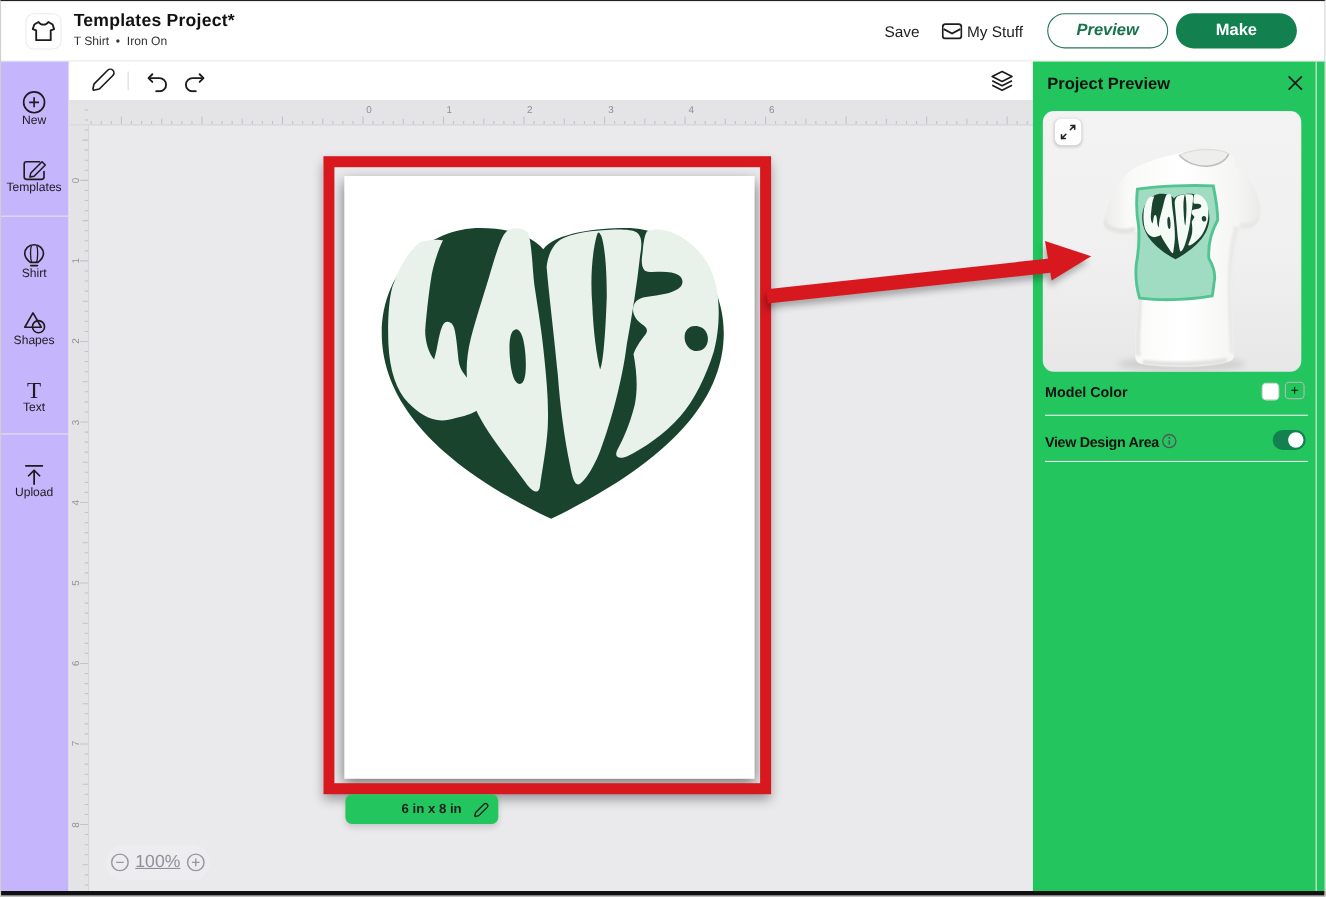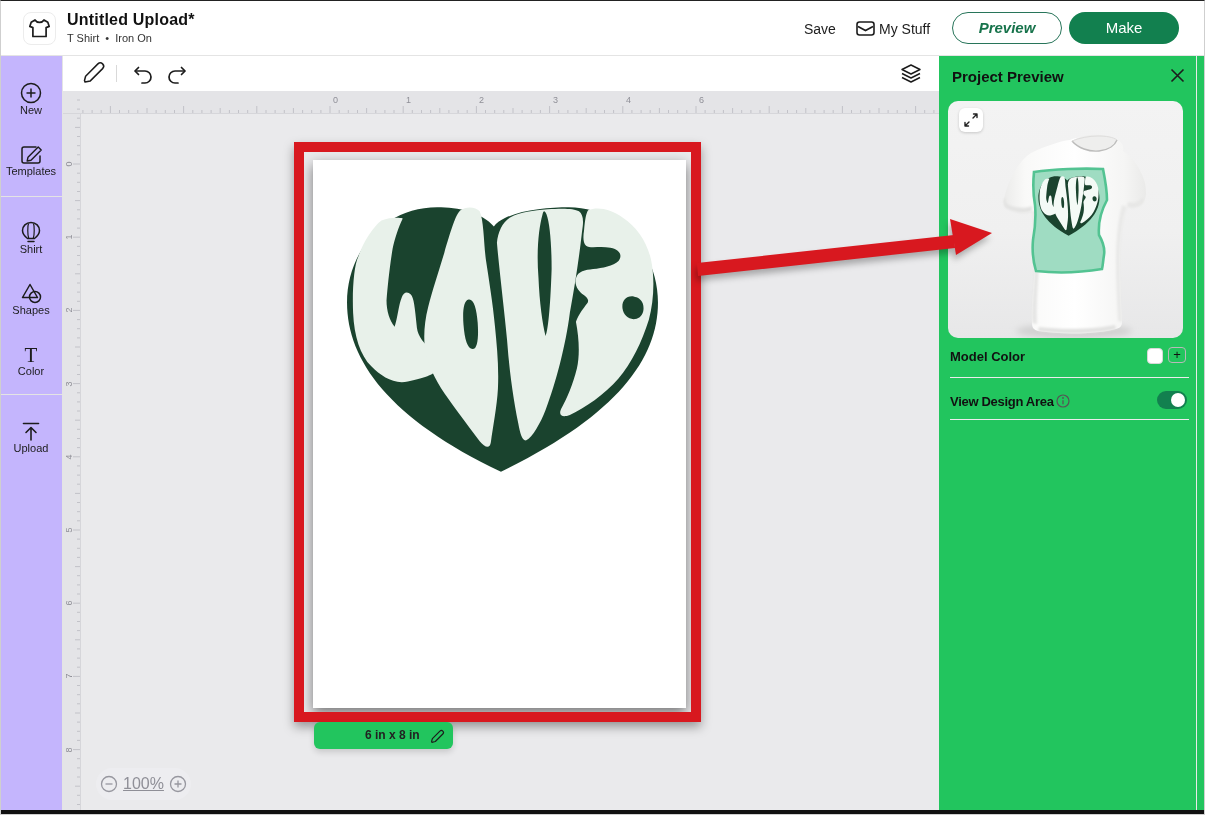--- a/index.html
+++ b/index.html
@@ -9,21 +9,21 @@
   
   #header{left:0;top:0;width:1205px;height:55px;background:#fff;border-bottom:1px solid #e4e4e4;}
   #projbtn{left:23px;top:12px;width:31px;height:31px;border:1px solid #ececec;border-radius:8px;background:#fff;}
   #title{left:67px;top:11px;font-size:16px;font-weight:700;color:#111;letter-spacing:.2px;}
   #subtitle{left:67px;top:32px;font-size:11px;color:#333;}
   #save{left:804px;top:21px;font-size:14px;color:#1d1d1d;}
   #mystuff{left:879px;top:21px;font-size:14px;color:#1d1d1d;}
   #previewbtn{left:952px;top:12px;width:110px;height:32px;border:1.5px solid #28755a;border-radius:17px;
       color:#17734b;font-size:15px;font-weight:700;text-align:center;line-height:30px;box-sizing:border-box;background:#fff;font-style:italic;}
   #makebtn{left:1069px;top:12px;width:110px;height:32px;background:#12804f;border-radius:17px;
-      color:#fff;font-size:15px;font-weight:400;text-align:center;line-height:32px;}
+      color:#fff;font-size:15px;font-weight:700;text-align:center;line-height:32px;}
   
   #sidebar{left:0;top:56px;width:62px;height:754px;background:#c4b5fd;border-right:1px solid #e4e4e4;}
   .sideitem{position:absolute;left:0;width:62px;text-align:center;color:#1c1c1c;}
   .sidelabel{position:absolute;left:0;width:62px;text-align:center;font-size:11px;color:#1c1c1c;}
   .sidediv{position:absolute;left:0;width:62px;height:1px;background:#e4e4e4;}
   
   #toolbar{left:63px;top:56px;width:876px;height:35px;background:#fff;}
   
   #canvas{left:63px;top:91px;width:876px;height:719px;background:#eaeaec;overflow:hidden;}
   #hruler{position:absolute;left:0;top:0;width:876px;height:22px;background:#e4e4e7;border-bottom:1px solid #d6d6da;}
@@ -57,21 +57,21 @@
   #arrowsvg{left:690px;top:205px;z-index:50;}
 </style>
 </head>
 <body>
   <div class="abs" id="header"></div>
   <div class="abs" id="projbtn">
     <svg width="31" height="31" viewBox="0 0 31 31">
       <path d="M11,7 L7.2,9.3 5.8,13.4 8.9,14.6 8.9,23.5 22.1,23.5 22.1,14.6 25.2,13.4 23.8,9.3 20,7 C19,8.6 17.4,9.4 15.5,9.4 C13.6,9.4 12,8.6 11,7 Z" fill="none" stroke="#1c1c1c" stroke-width="1.7" stroke-linejoin="round"></path>
     </svg>
   </div>
-  <div class="abs" id="title">Untitled Upload*</div>
+  <div class="abs" id="title">Templates Project*</div>
   <div class="abs" id="subtitle">T Shirt &nbsp;•&nbsp; Iron On</div>
   <div class="abs" id="save">Save</div>
   <svg class="abs" style="left:856px;top:21px" width="19" height="15" viewBox="0 0 19 15">
     <rect x="1" y="1" width="17" height="13" rx="2.5" fill="none" stroke="#1c1c1c" stroke-width="1.6"></rect>
     <path d="M2,5.5 L9.5,9.5 L17,5.5" fill="none" stroke="#1c1c1c" stroke-width="1.6"></path>
   </svg>
   <div class="abs" id="mystuff">My Stuff</div>
   <div class="abs" id="previewbtn">Preview</div>
   <div class="abs" id="makebtn">Make</div>
 
@@ -97,21 +97,21 @@
     </svg>
     <div class="sidelabel" style="top:187px">Shirt</div>
 
     <svg class="sideitem" style="top:226px" width="62" height="24" viewBox="0 0 62 24">
       <path d="M30,2.5 L37.5,15.5 H22.5 Z" fill="none" stroke="#1c1c1c" stroke-width="1.5" stroke-linejoin="round"></path>
       <circle cx="35" cy="15" r="5.5" fill="none" stroke="#1c1c1c" stroke-width="1.5"></circle>
     </svg>
     <div class="sidelabel" style="top:248px">Shapes</div>
 
     <div class="sideitem" style="top:287px;font-family:'Liberation Serif',serif;font-size:21px;font-weight:400;">T</div>
-    <div class="sidelabel" style="top:309px">Color</div>
+    <div class="sidelabel" style="top:309px">Text</div>
     <div class="sidediv" style="top:338px"></div>
 
     <svg class="sideitem" style="top:365px" width="62" height="22" viewBox="0 0 62 22">
       <path d="M23.5,2.5 H38.5" stroke="#1c1c1c" stroke-width="1.6" stroke-linecap="round"></path>
       <path d="M31,19 V7 M26,11.5 L31,6.5 L36,11.5" fill="none" stroke="#1c1c1c" stroke-width="1.6" stroke-linecap="round" stroke-linejoin="round"></path>
     </svg>
     <div class="sidelabel" style="top:386px">Upload</div>
   </div>
 
   <div class="abs" id="toolbar">

